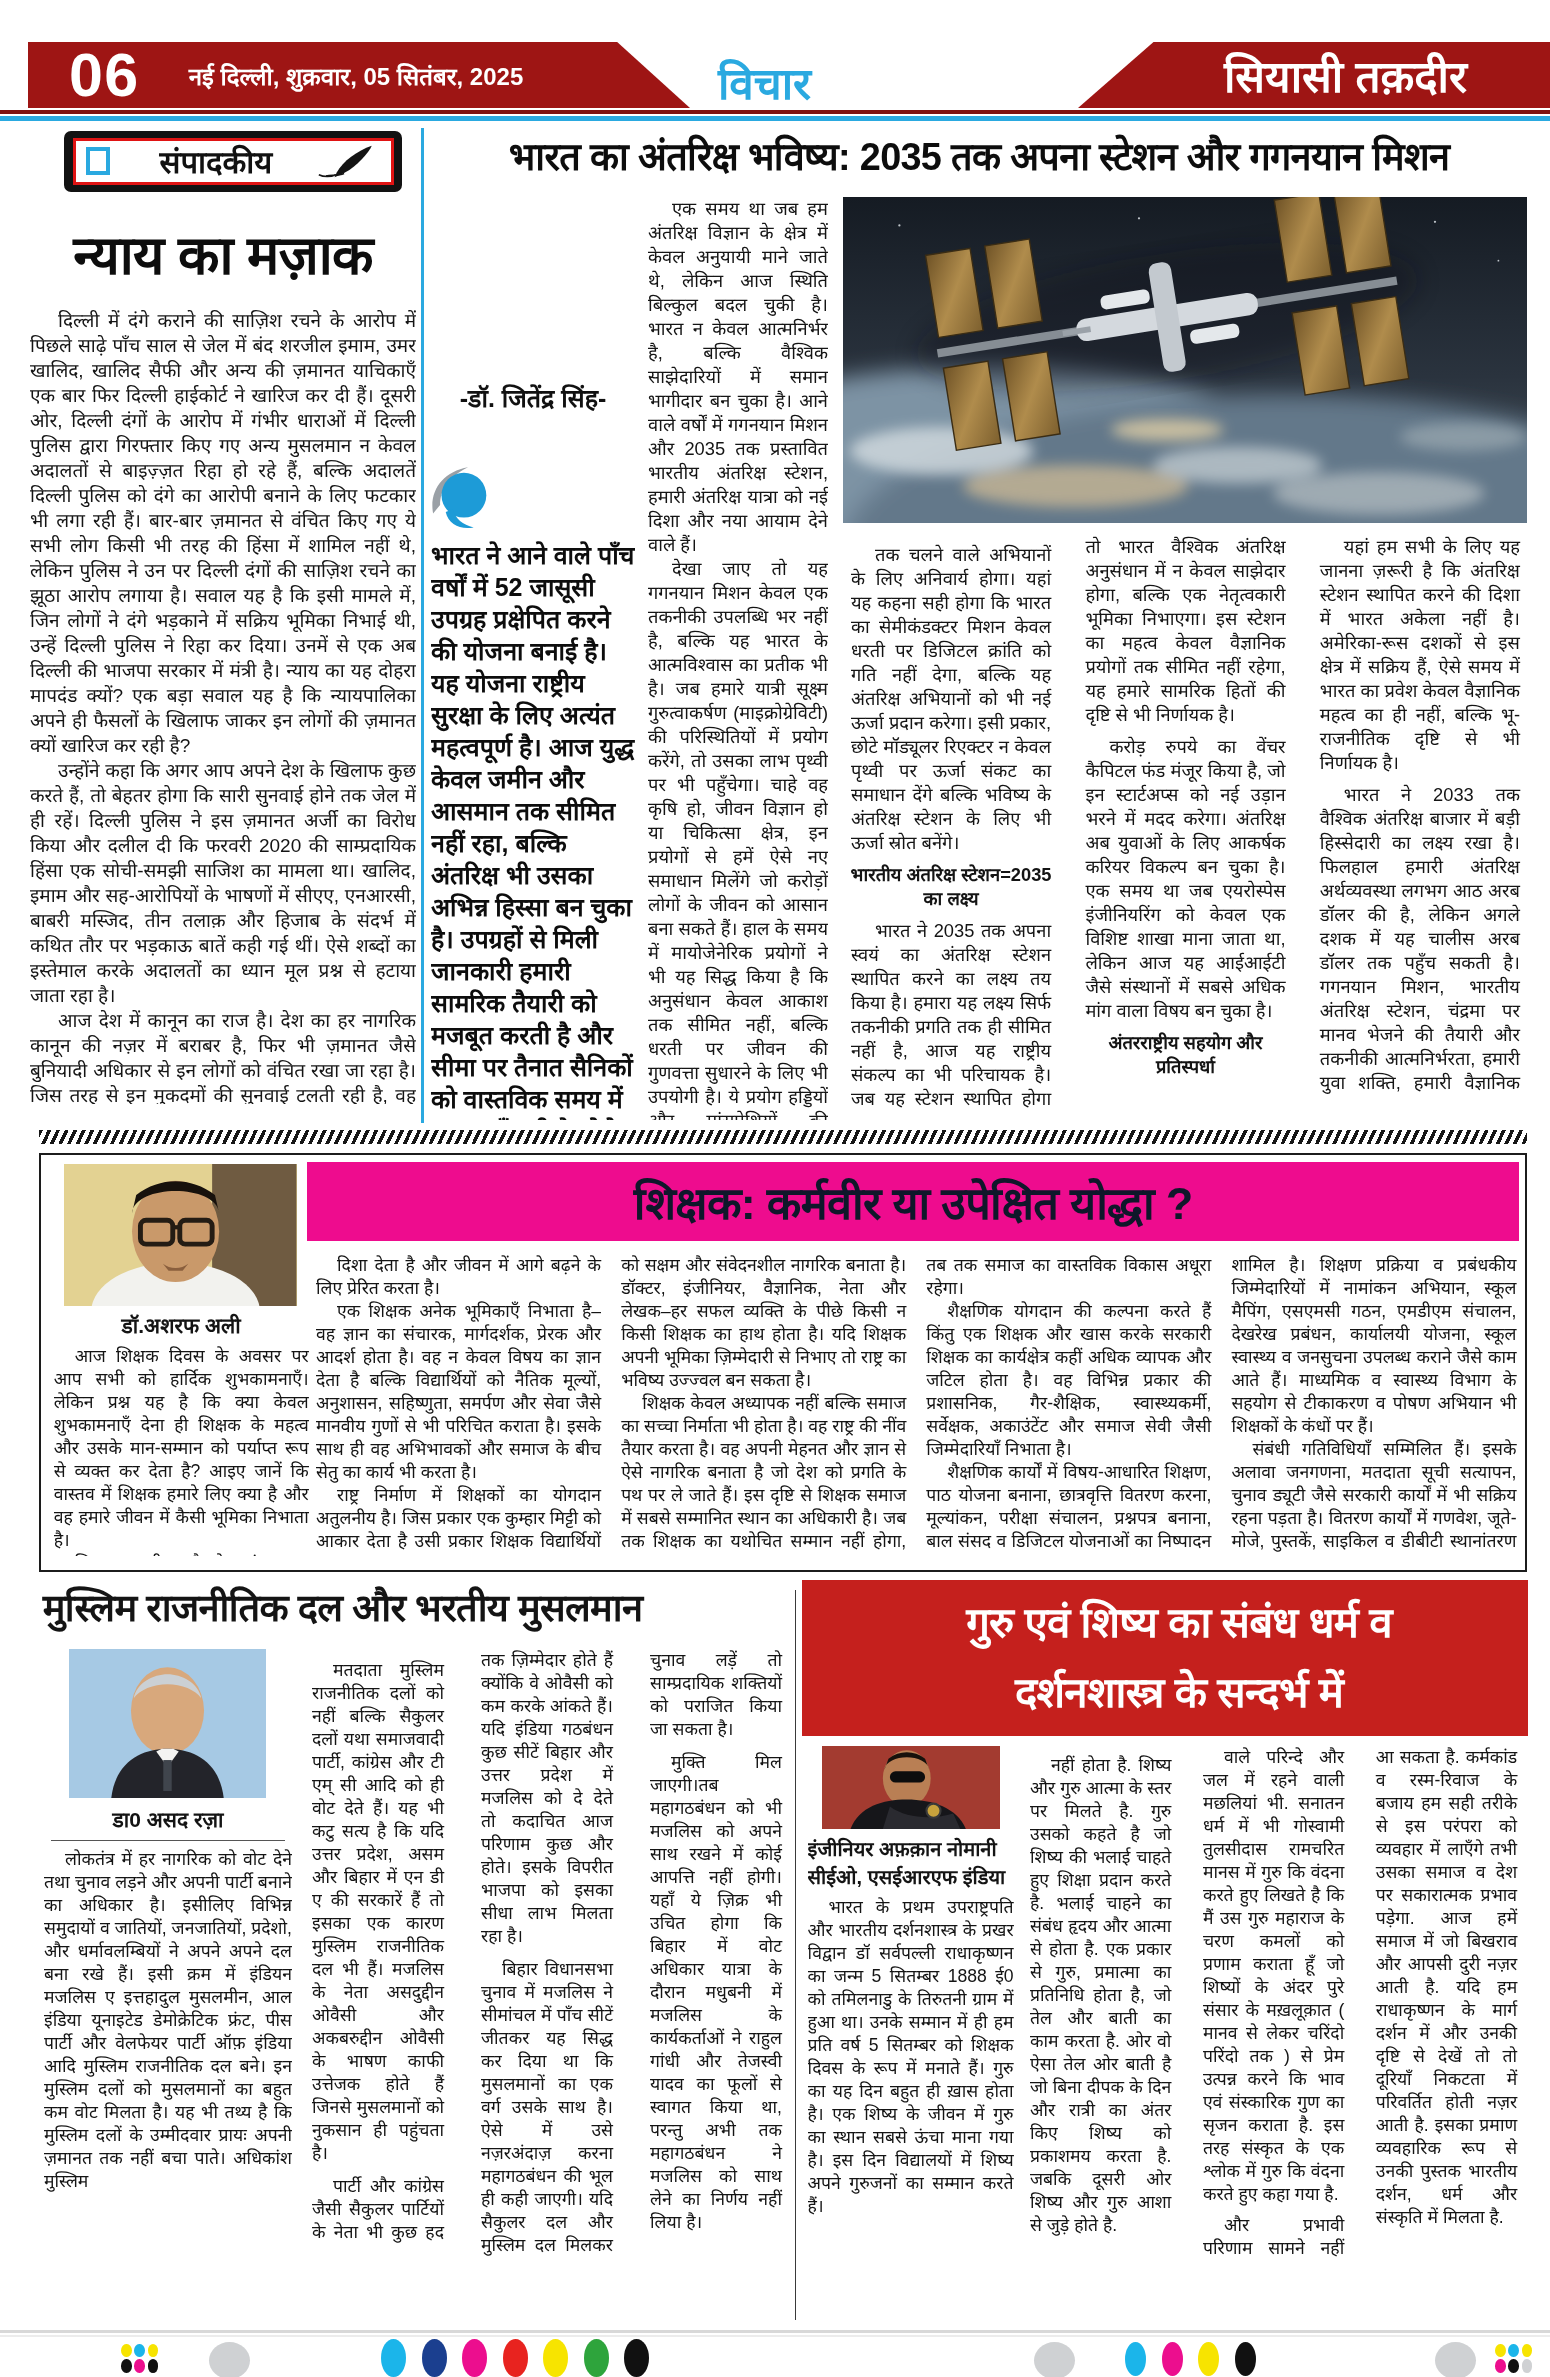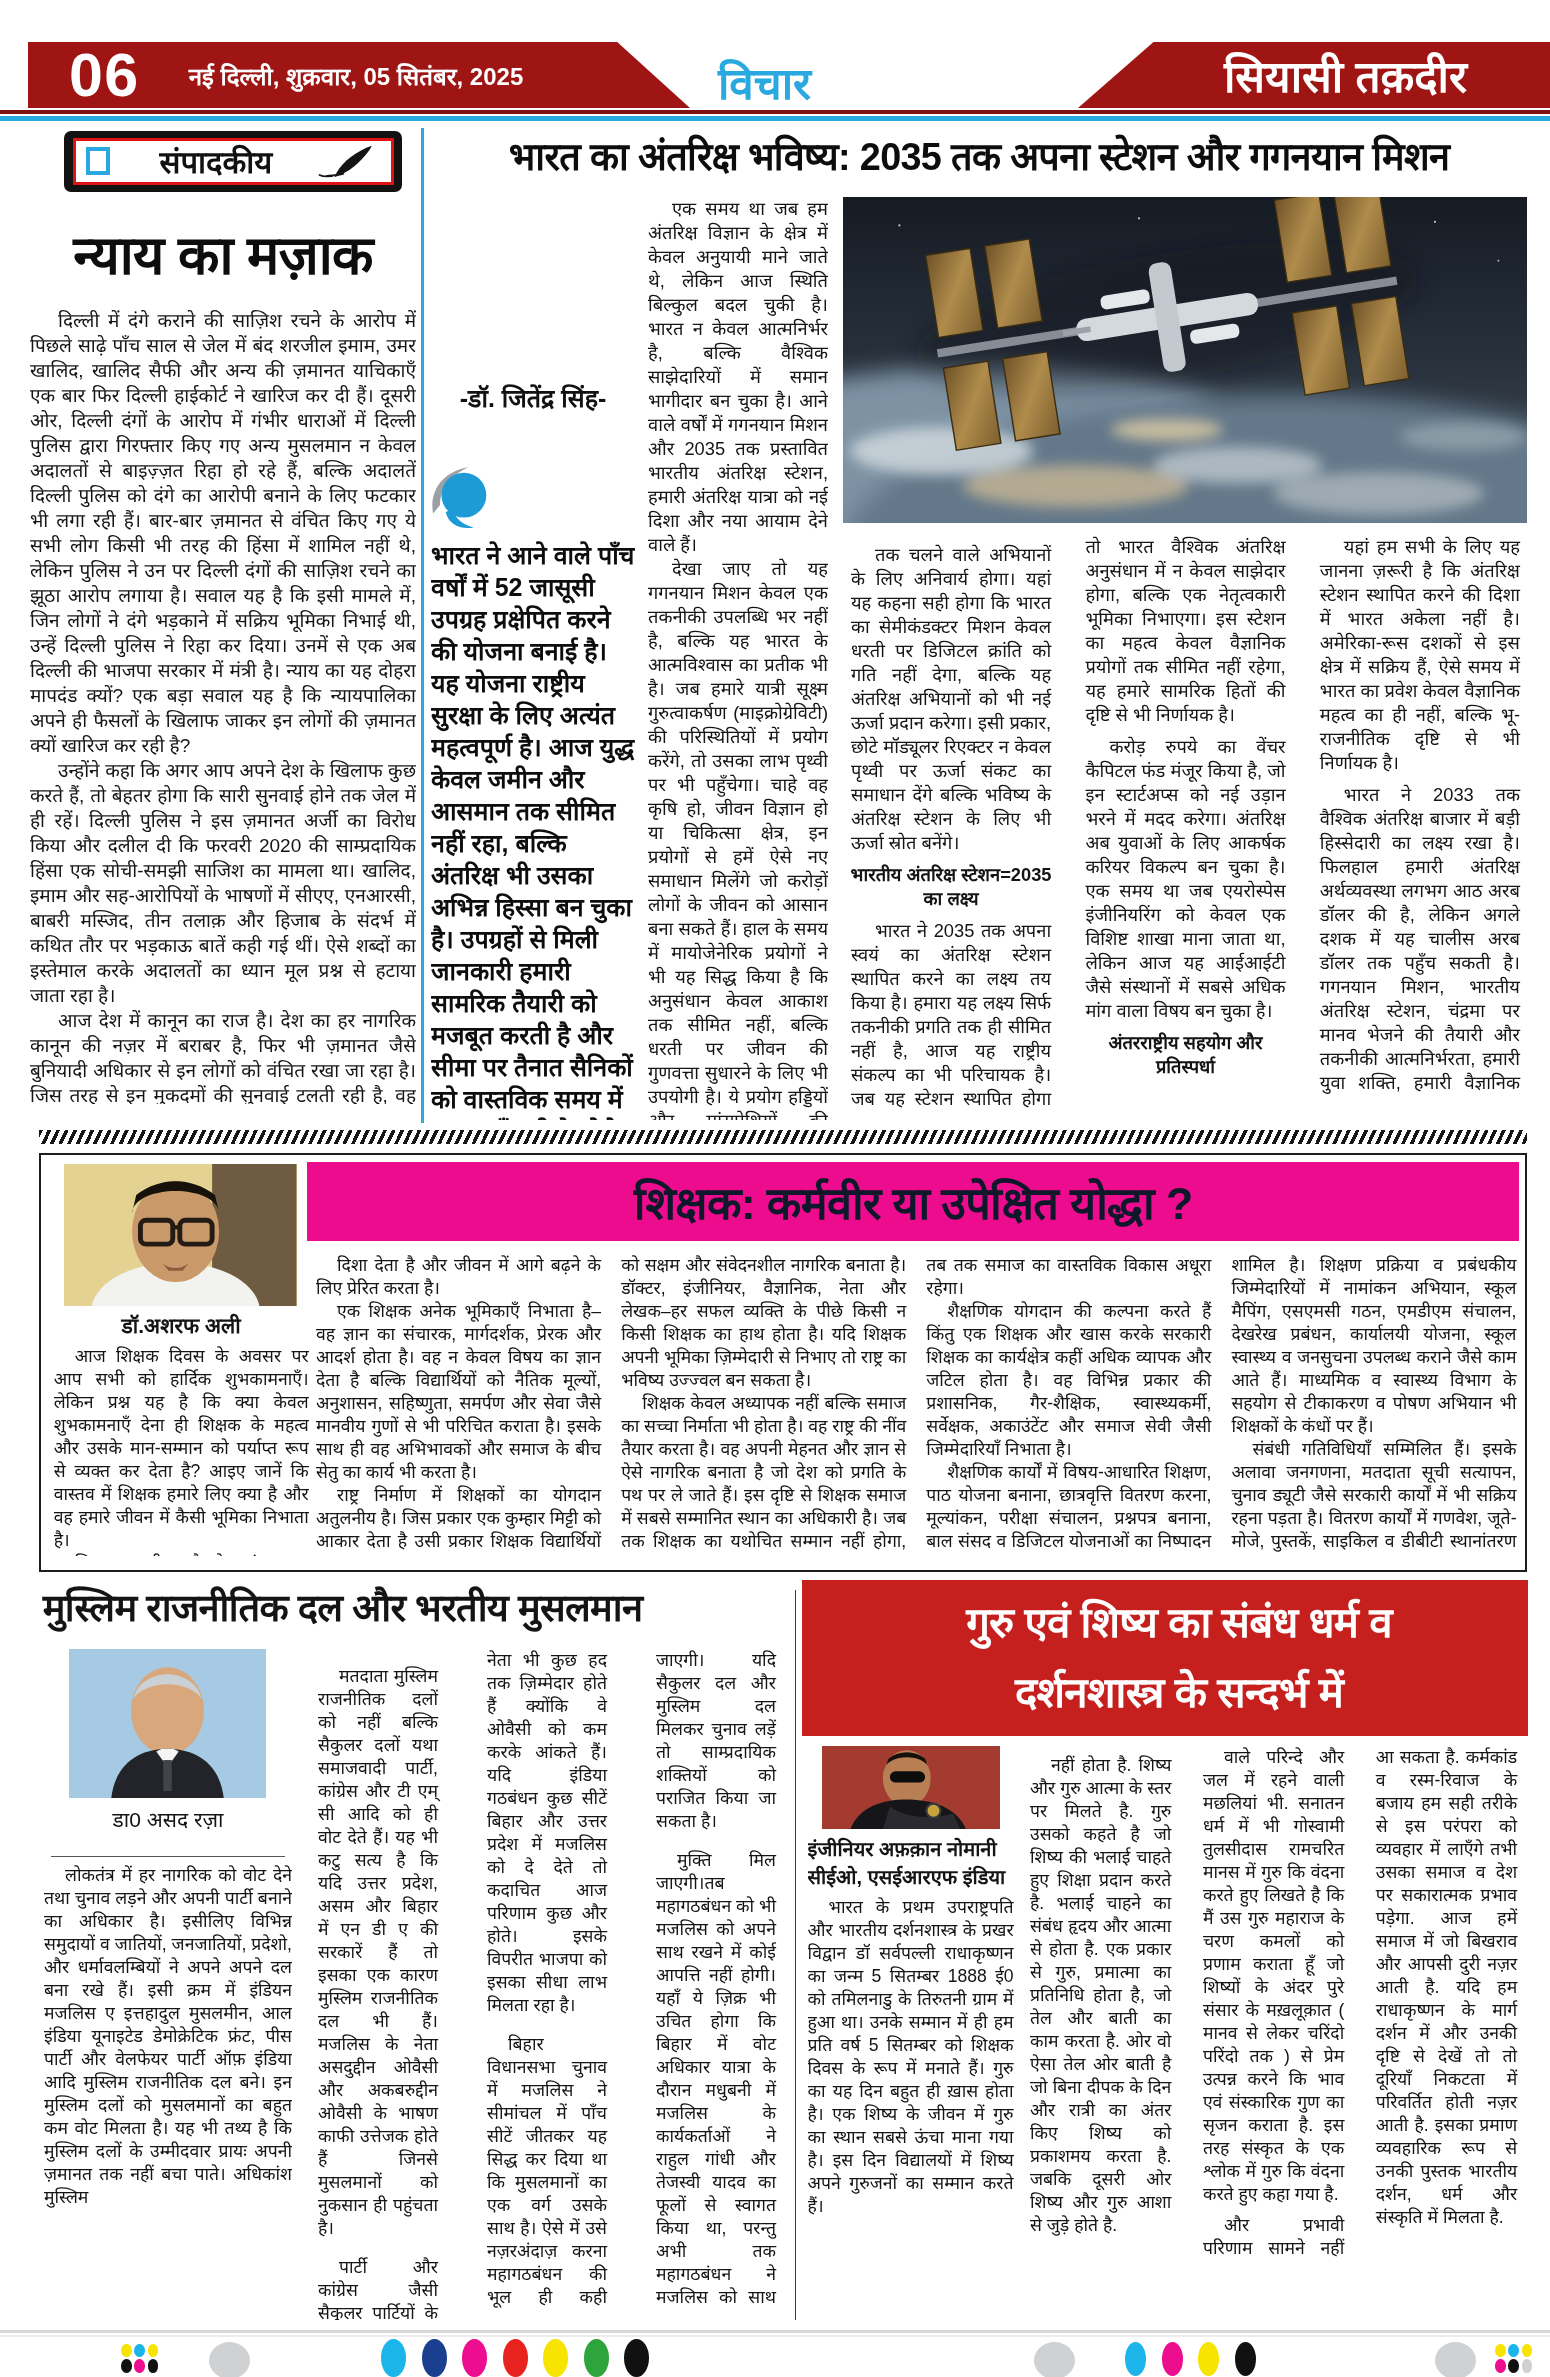--- a/index.html
+++ b/index.html
@@ -70,27 +70,27 @@
   .t-flow{position:absolute;left:275px;top:99px;right:8.5px;height:310px;overflow:hidden;
     column-count:4;column-gap:20px;font-size:17.6px;line-height:23px;text-align:justify;}
   .t-flow .para{margin:0;text-indent:21px;}
 
   
   .muslim{position:absolute;left:30px;top:1580px;width:762px;height:740px;overflow:hidden;}
   .m-headline{font-size:38px;font-weight:800;white-space:nowrap;letter-spacing:-0.7px;margin-left:12.7px;}
   .m-body{position:relative;margin-top:17px;height:676px;}
   .m-left{position:absolute;left:14px;top:0;width:248px;height:676px;overflow:hidden;}
   .m-photo{width:197px;height:149px;margin-left:25px;overflow:hidden;background:#a6c9e4;}
-  .m-author{margin-top:7px;text-align:center;font-size:21px;font-weight:400;
-    border-bottom:1.4px solid #555;padding-bottom:23px;margin-left:7px;margin-right:7px;}
+  .m-author{margin-top:7px;text-align:center;font-size:21px;font-weight:700;
+    border-bottom:1.4px solid #555;padding-bottom:7px;margin-left:7px;margin-right:7px;}
   .m-left-body{margin-top:7px;font-size:17.6px;line-height:23px;text-align:justify;height:486px;overflow:hidden;}
   .m-left-body .para{margin:0;text-indent:21px;}
   .m-flow{position:absolute;left:272px;top:0;right:0;height:676px;overflow:hidden;
     column-count:3;column-gap:17px;font-size:17.6px;line-height:23px;text-align:justify;}
-  .m-flow .para{margin:16px;text-indent:21px;}
+  .m-flow .para{margin:10px;text-indent:21px;}
   .mg-divider{position:absolute;left:795px;top:1590px;width:1.4px;height:730px;background:#3a3a3a;}
 
   .guru{position:absolute;left:802px;top:1580px;width:726px;height:740px;overflow:hidden;}
   .g-redbox{width:726px;height:156px;background:#c5201d;display:flex;flex-direction:column;
     align-items:center;justify-content:center;}
   .g-h1,.g-h2{color:#fff;font-size:42px;font-weight:800;line-height:70px;letter-spacing:-0.7px;margin-left:28px;}
   .g-body{position:relative;margin-top:10px;height:564px;}
   .g-left{position:absolute;left:5.6px;top:0;width:206px;height:564px;overflow:hidden;}
   .g-photo{width:178px;height:83px;margin-left:14px;overflow:hidden;background:#a33b30;}
   .g-author1,.g-author2{text-align:left;font-size:20px;font-weight:800;line-height:28px;}

